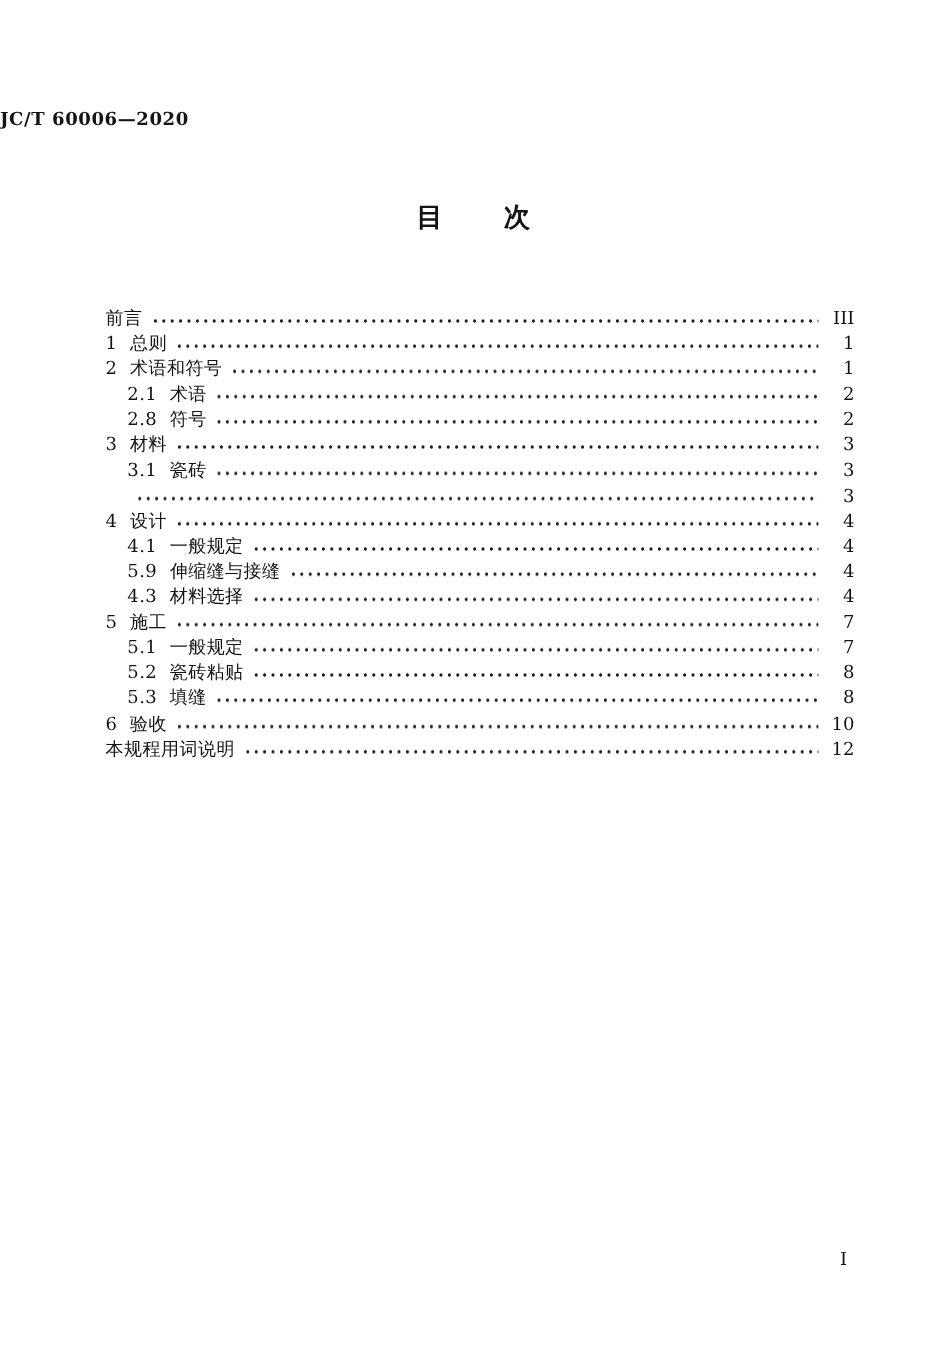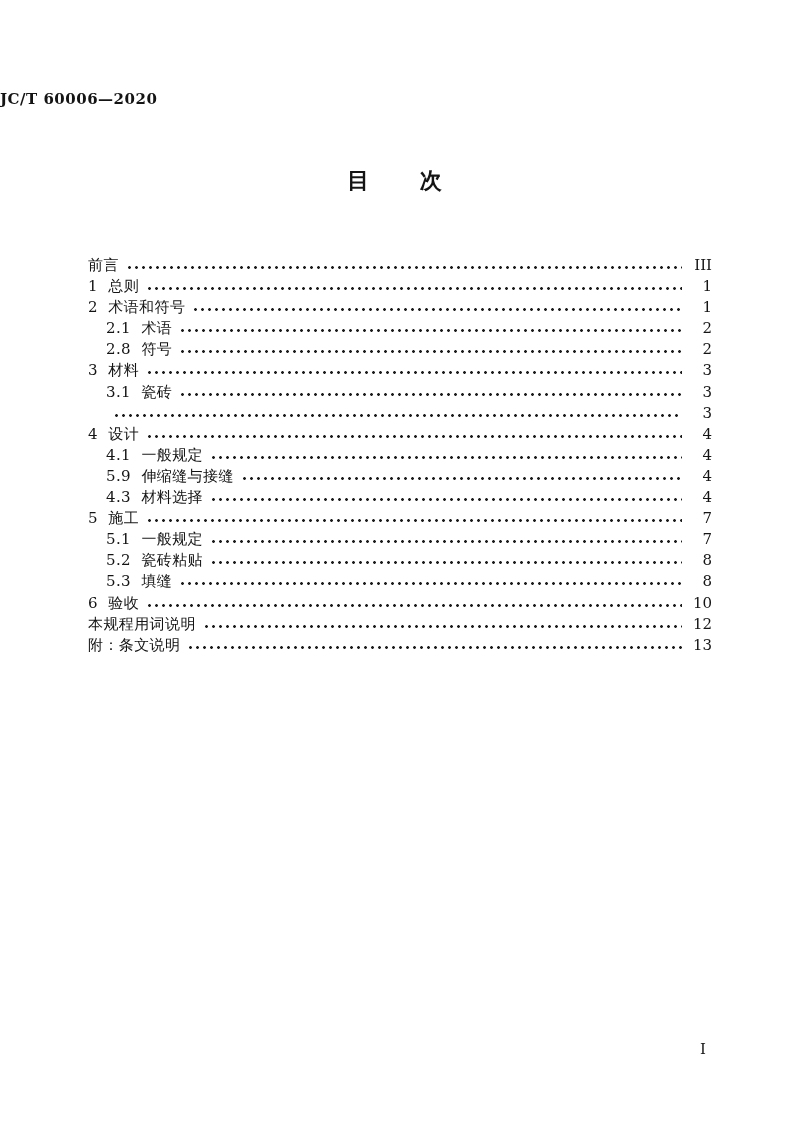--- a/index.html
+++ b/index.html
@@ -194,23 +194,18 @@
       <span class="toc-page">10</span>
     </div>
 
 
     <div class="toc-row">
       <span class="toc-label">本规程用词说明</span>
       <span class="dot-leader"></span>
       <span class="toc-page">12</span>
     </div>
 
-    <div class="toc-row">
-      <span class="toc-label">附：条文说明</span>
-      <span class="dot-leader"></span>
-      <span class="toc-page">13</span>
-    </div>
 
   </div>
 
   <div class="footer-pagenum">I</div>
 
 </div>
 
 </body></html>

